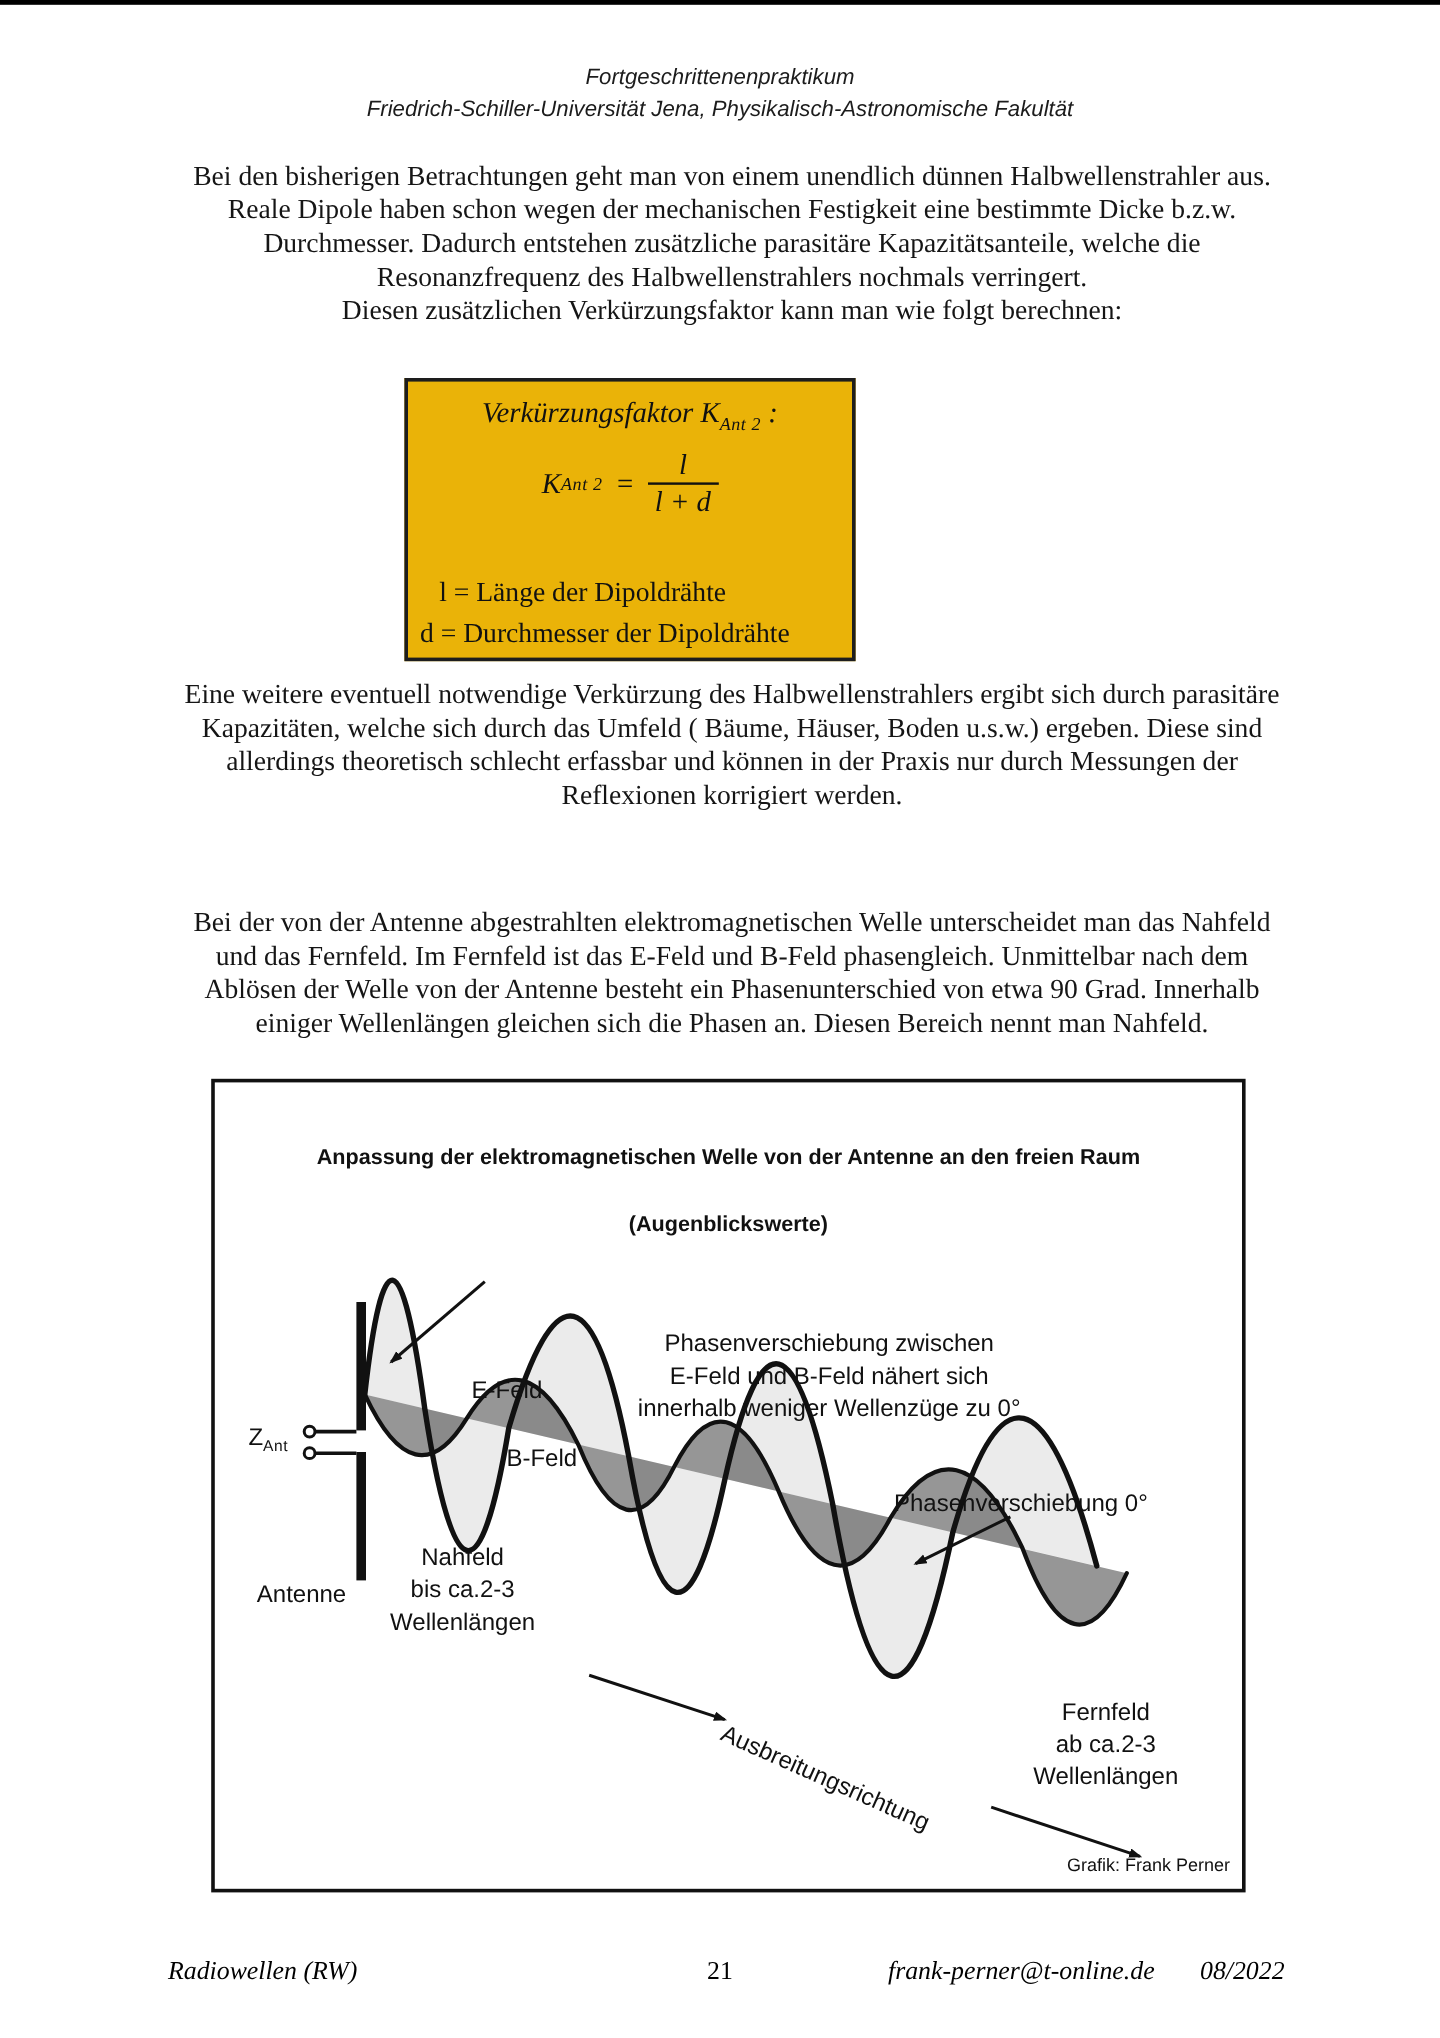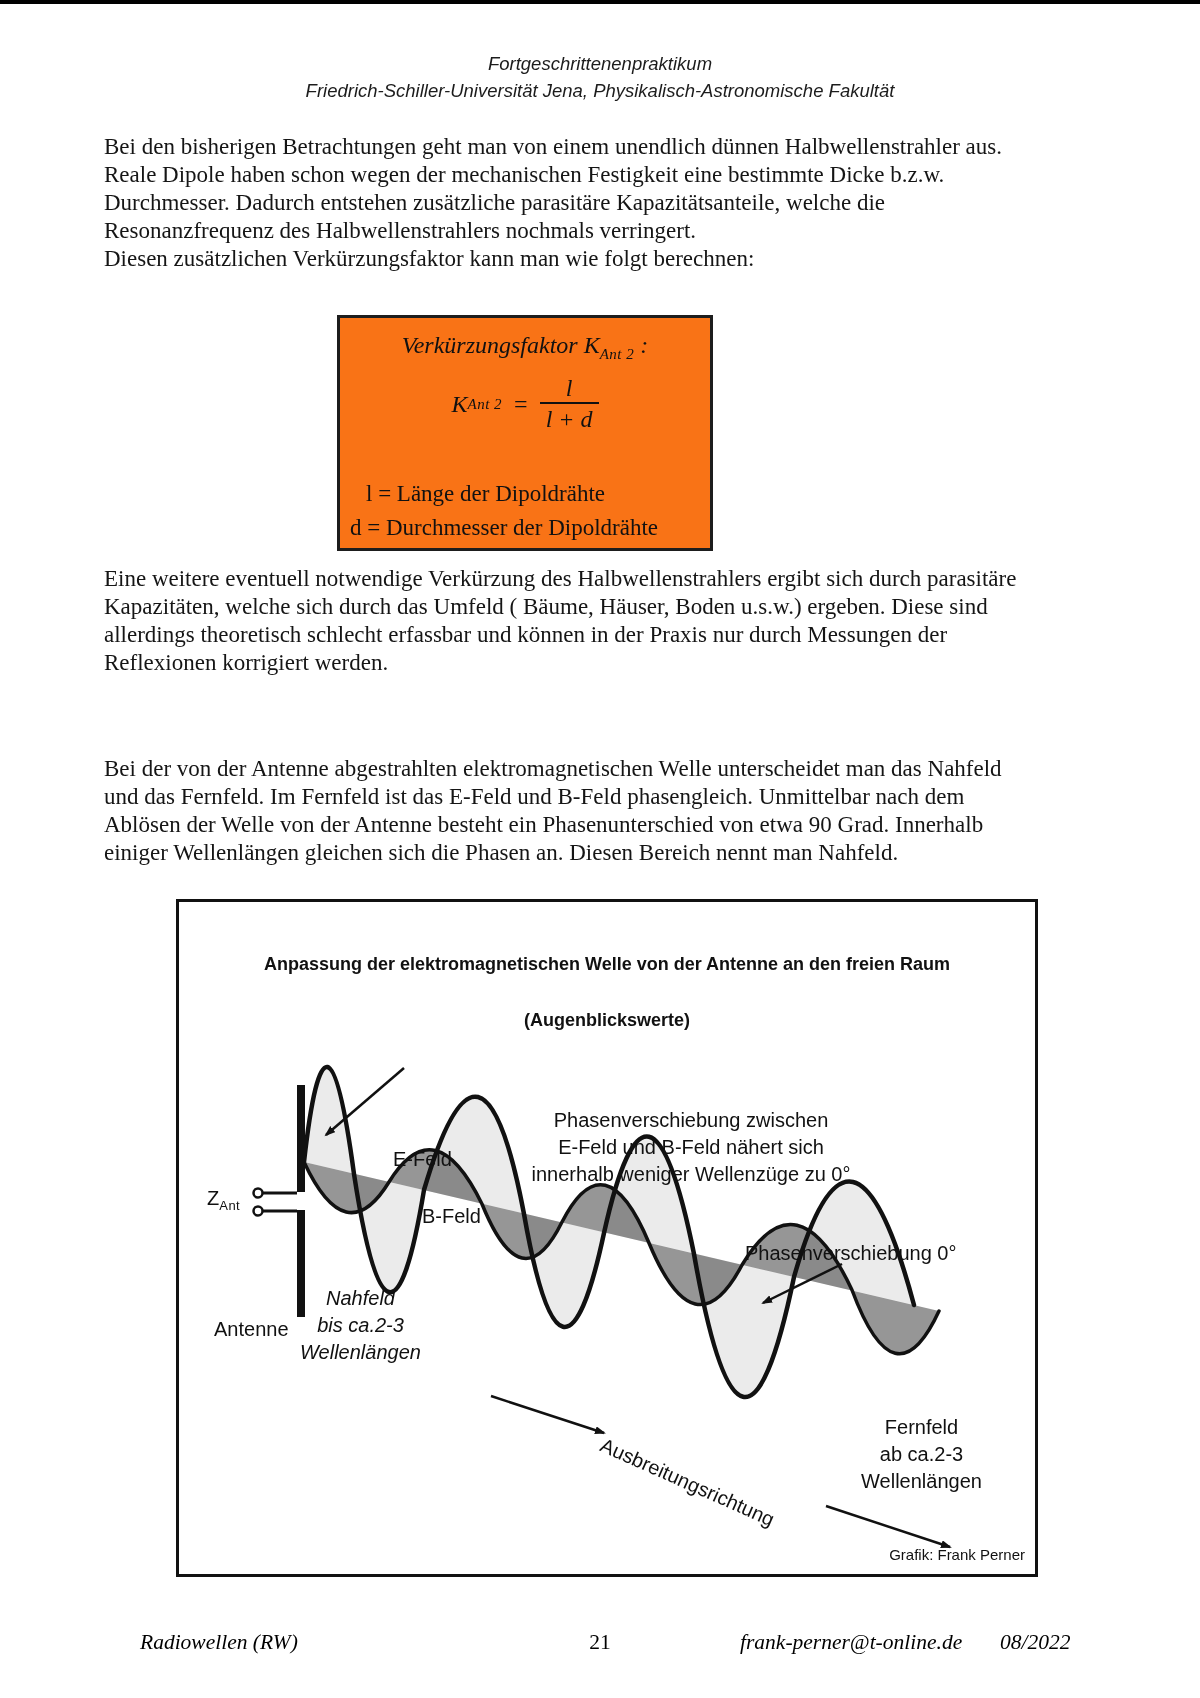--- a/index.html
+++ b/index.html
@@ -8,30 +8,30 @@
     font-family:"Liberation Serif",serif;color:#111;overflow:hidden;
   }
   .top-rule{position:absolute;top:0;left:0;width:1200px;height:4px;background:#000;}
   .header{
     position:absolute;top:50px;left:0;width:1200px;text-align:center;
     font-family:"Liberation Sans",sans-serif;font-style:italic;
     font-size:18.5px;line-height:27px;color:#1c1c1c;
   }
   .para{
     position:absolute;left:104px;width:1012px;
-    font-size:23px;line-height:28px;white-space:pre-line;color:#151515;
+    font-size:23px;line-height:28px;white-space:pre-line;color:#151515;text-align:center;
   }
   .p1{top:133px;}
   .p2{top:565px;}
   .p3{top:755px;}
 
   
   .formula-box{
     position:absolute;left:337px;top:315px;width:370px;height:230px;
-    border:3px solid #1d1d1d;background:#f97316;
+    border:3px solid #1d1d1d;background:#eab308;
   }
   .f-heading{
     position:absolute;top:14px;left:0;width:100%;text-align:center;
     font-style:italic;font-size:24px;white-space:nowrap;
   }
   .sub{font-size:15px;font-style:italic;vertical-align:-6px;letter-spacing:0.5px;}
   .f-eq{
     position:absolute;top:56px;left:0;width:100%;
     display:flex;justify-content:center;align-items:center;
     font-style:italic;font-size:24px;
@@ -56,21 +56,21 @@
     white-space:pre-line;text-align:center;
   }
   .fig-title{
     top:20px;left:0;width:100%;font-weight:bold;font-size:18px;line-height:28px;
   }
   .lab-phase90{left:40px;top:96px;width:410px;}
   .lab-approach{left:347px;top:205px;width:330px;}
   .lab-efeld{left:214px;top:244px;white-space:nowrap;}
   .lab-bfeld{left:243px;top:301px;white-space:nowrap;}
   .lab-phase0{left:566px;top:338px;white-space:nowrap;}
-  .lab-nahfeld{left:104px;top:383px;width:155px;font-style:italic;}
+  .lab-nahfeld{left:129px;top:383px;width:155px;}
   .lab-antenne{left:35px;top:414px;white-space:nowrap;}
   .lab-fernfeld{left:665px;top:512px;width:155px;}
   .lab-direction{
     left:428px;top:530px;white-space:nowrap;
     transform:rotate(24deg);transform-origin:0 0;
   }
   .lab-zant{left:28px;top:283px;white-space:nowrap;font-size:20px;}
   .lab-zant .sub{font-size:13px;vertical-align:-5px;font-style:normal;}
   .lab-credit{
     right:10px;bottom:6px;font-size:15px;white-space:nowrap;text-align:right;

